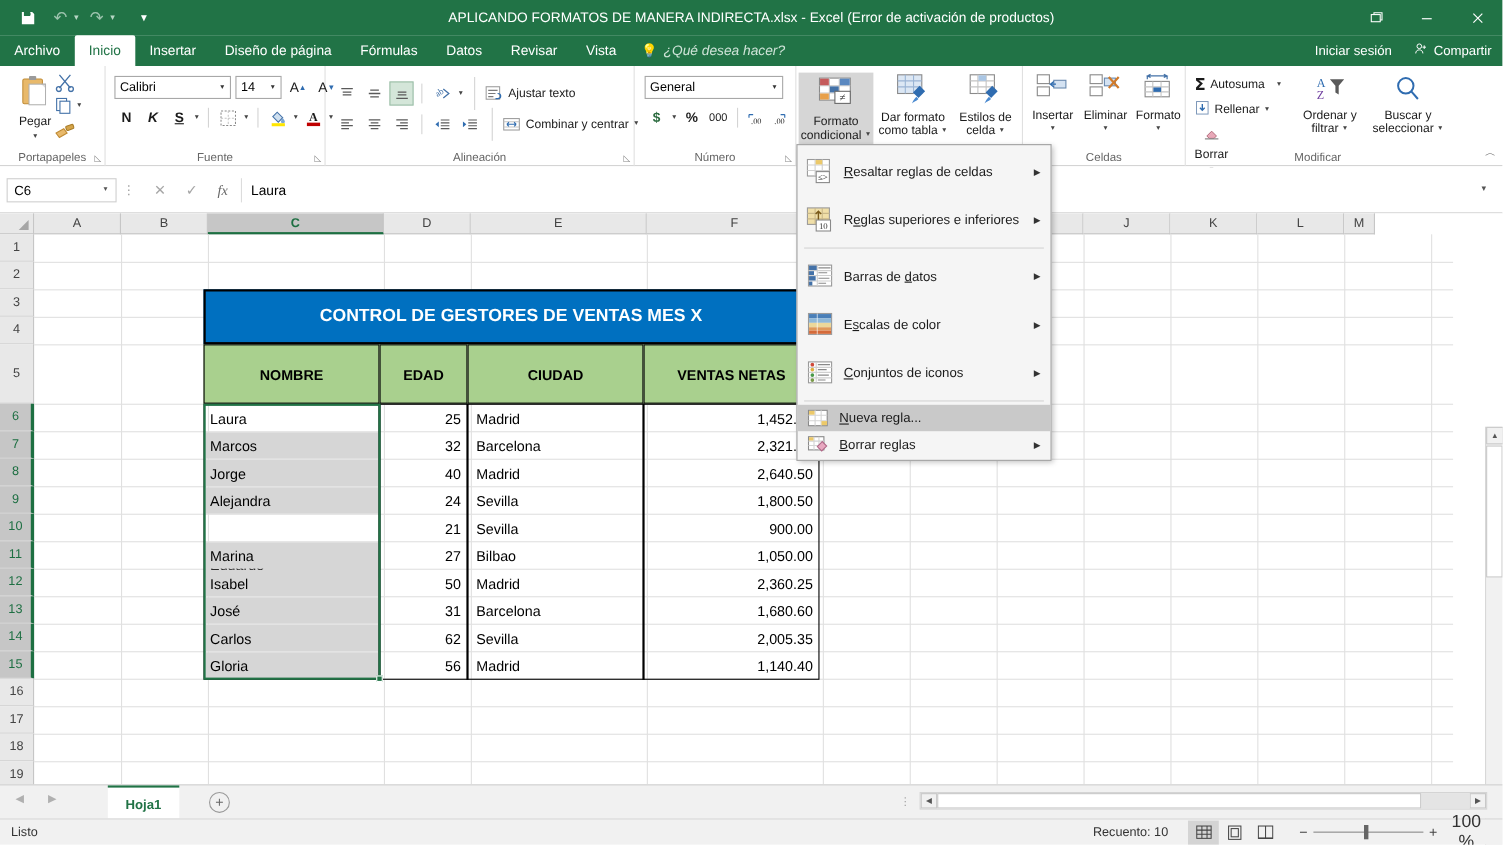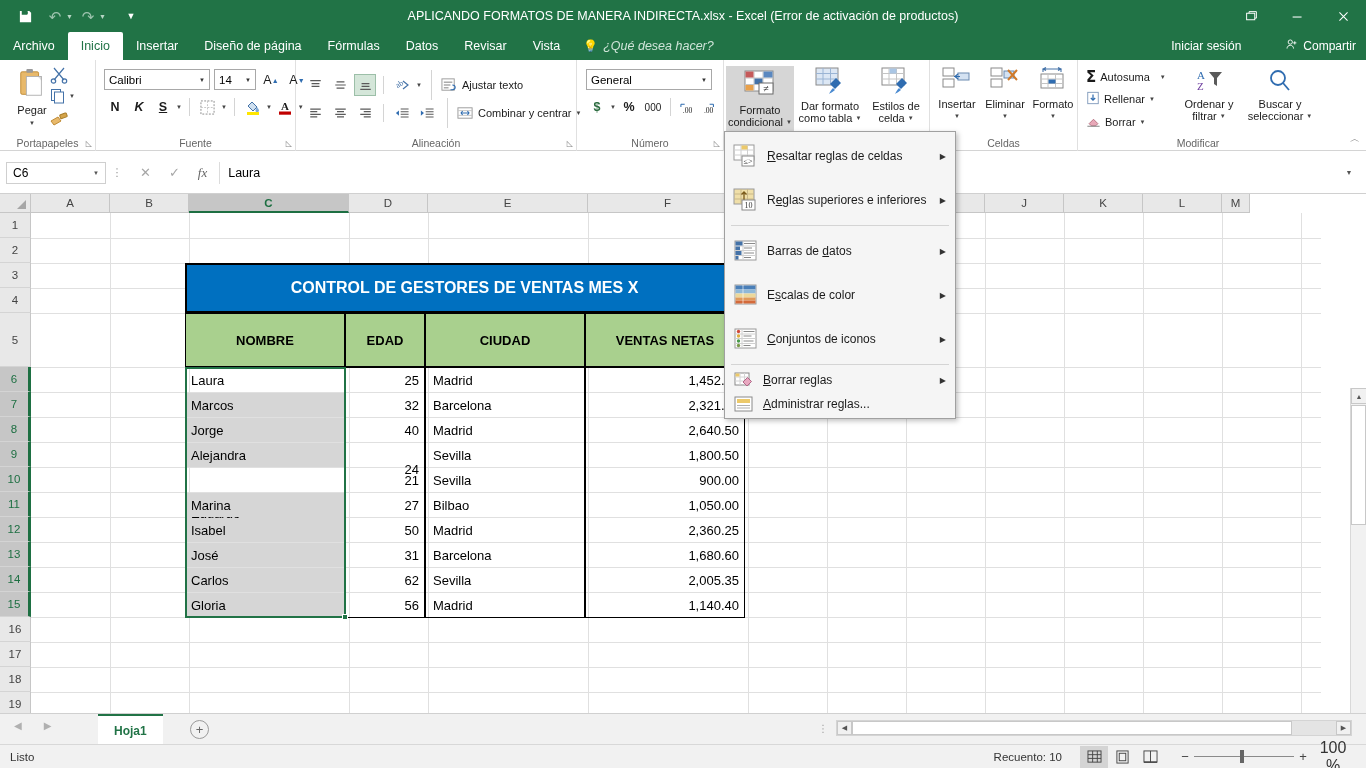--- a/index.html
+++ b/index.html
@@ -46,21 +46,21 @@
     color: #fff; white-space: nowrap;
   }
   .tab.active { background: #fff; color: #217346; border-radius: 2px 2px 0 0; }
   .tell-me {
     display: flex; align-items: center; gap: 5px; padding: 0 10px;
     height: 28px; font-size: 12.5px; color: #cfe4d8; font-style: italic;
   }
   .bulb { font-size: 12px; color: #ffd966; font-style: normal; }
   .tabright {
     position: absolute; top: 0; right: 0; height: 28px; display: flex; align-items: center;
-    font-size: 12px; color: #fff; gap: 24px;
+    font-size: 12px; color: #fff;
   }
   .tabright > div { padding: 0 10px; display: flex; align-items: center; gap: 5px; white-space: nowrap; }
 
   
   .ribbon {
     position: absolute; top: 60px; left: 0; width: 1366px; height: 91px;
     background: #fff; border-bottom: 1px solid #d4d4d4;
   }
   .rgroup {
     position: absolute; top: 0; height: 91px;
@@ -634,21 +634,21 @@
       <div class="smbtn" style="position:absolute; left:8px; top:31px;">
         <span>
           <svg width="14" height="14" viewBox="0 0 16 16">
               <rect x="2" y="1.5" width="12" height="13" fill="none" stroke="#7a95b8"></rect>
               <path d="M8 4v6M5.5 8L8 10.5 10.5 8" stroke="#2f6cb0" stroke-width="1.4" fill="none"></path>
             </svg>
         </span>
         <span>Rellenar</span>
         <span class="caret">▼</span>
       </div>
-      <div class="smbtn" style="position:absolute; left:8px; top:54px;">
+      <div class="smbtn" style="position:absolute; left:8px; top:54px;flex-direction:column;">
         <span>
           <svg width="15" height="14" viewBox="0 0 16 16">
               <path d="M3 11l5-5 5 5-2.5 2.5H5.5z" fill="#e8a8b8" stroke="#b06878"></path>
               <path d="M1 14h14" stroke="#8a8a8a" stroke-width="1.2"></path>
             </svg>
         </span>
         <span>Borrar</span>
         <span class="caret">▼</span>
       </div>
       <div class="bigbtn" style="position:absolute; left:100px; top:8px; width:62px;">
@@ -791,21 +791,21 @@
       <div class="cell" style="left:318px; top:180px; width:74px; height:24px; justify-content:flex-end; padding-right:4px;">32</div>
       <div class="cell" style="left:398px; top:180px; width:156px; height:24px; padding-left:4px;">Barcelona</div>
       <div class="cell" style="left:558px; top:180px; width:154px; height:24px; justify-content:flex-end; padding-right:4px;">2,321.10</div>
 
       <div class="cell sel-bg" style="left:156px; top:205px; width:157px; height:24px; padding-left:4px;">Jorge</div>
       <div class="cell" style="left:318px; top:205px; width:74px; height:24px; justify-content:flex-end; padding-right:4px;">40</div>
       <div class="cell" style="left:398px; top:205px; width:156px; height:24px; padding-left:4px;">Madrid</div>
       <div class="cell" style="left:558px; top:205px; width:154px; height:24px; justify-content:flex-end; padding-right:4px;">2,640.50</div>
 
       <div class="cell sel-bg" style="left:156px; top:230px; width:157px; height:24px; padding-left:4px;">Alejandra</div>
-      <div class="cell" style="left:318px; top:244px; width:74px; height:24px; justify-content:flex-end; padding-right:4px;padding-left:33px;">24</div>
+      <div class="cell" style="left:318px; top:230px; width:74px; height:24px; justify-content:flex-end; padding-right:4px;padding-left:33px;">24</div>
       <div class="cell" style="left:398px; top:230px; width:156px; height:24px; padding-left:4px;">Sevilla</div>
       <div class="cell" style="left:558px; top:230px; width:154px; height:24px; justify-content:flex-end; padding-right:4px;">1,800.50</div>
 
       <div class="cell sel-bg" style="left:156px; top:255px; width:157px; height:24px; padding-left:4px;margin-top:33px;">Eduardo</div>
       <div class="cell" style="left:318px; top:255px; width:74px; height:24px; justify-content:flex-end; padding-right:4px;">21</div>
       <div class="cell" style="left:398px; top:255px; width:156px; height:24px; padding-left:4px;">Sevilla</div>
       <div class="cell" style="left:558px; top:255px; width:154px; height:24px; justify-content:flex-end; padding-right:4px;">900.00</div>
 
       <div class="cell sel-bg" style="left:156px; top:280px; width:157px; height:24px; padding-left:4px;">Marina</div>
       <div class="cell" style="left:318px; top:280px; width:74px; height:24px; justify-content:flex-end; padding-right:4px;">27</div>
@@ -923,44 +923,45 @@
           <circle cx="5.5" cy="18.5" r="1.7" fill="#7a9a4a"></circle>
           <path d="M10.5 4.5h11M10.5 9h8M10.5 14h10M10.5 18.5h7" stroke="#8a8a8a" stroke-width="1"></path>
         </svg>
       </span>
       <span class="mi-label"><span class="u">C</span>onjuntos de iconos</span>
       <span class="mi-arrow">▶</span>
     </div>
 
     <div class="msep"></div>
 
+    <div class="mi small hl">
+      <span class="mi-icon">
+        <svg width="20" height="17" viewBox="0 0 20 17">
+          <rect x="1" y="1" width="17" height="14" fill="#fff" stroke="#8a8a8a"></rect>
+          <path d="M1 5.5h17M1 10.5h17M7 1v14M12.5 1v14" stroke="#d4d4d4"></path>
+          <rect x="1.5" y="1.5" width="5" height="3.5" fill="#ecc96a"></rect>
+          <rect x="12.8" y="10.8" width="5" height="3.7" fill="#ecc96a"></rect>
+        </svg>
+      </span>
+      <span class="mi-label"><span class="u">N</span>ueva regla...</span>
+    </div>
 
     <div class="mi small">
       <span class="mi-icon">
         <svg width="20" height="17" viewBox="0 0 20 17">
           <rect x="1" y="1" width="14" height="12" fill="#fff" stroke="#8a8a8a"></rect>
           <path d="M1 5h14M1 9h14M6 1v12M10.5 1v12" stroke="#d4d4d4"></path>
           <rect x="1.5" y="1.5" width="4" height="3" fill="#ecc96a"></rect>
           <path d="M9 10l4.5-4.5 4 4-4.5 4.5z" fill="#e8a8c0" stroke="#b06888"></path>
         </svg>
       </span>
       <span class="mi-label"><span class="u">B</span>orrar reglas</span>
       <span class="mi-arrow">▶</span>
     </div>
 
-    <div class="mi small">
-      <span class="mi-icon">
-        <svg width="20" height="17" viewBox="0 0 20 17">
-          <rect x="1" y="1" width="17" height="14" fill="#fff" stroke="#8a8a8a"></rect>
-          <rect x="3" y="3" width="13" height="4" fill="#ecc96a"></rect>
-          <path d="M3 9.5h13M3 12h13" stroke="#b0b0b0"></path>
-        </svg>
-      </span>
-      <span class="mi-label"><span class="u">A</span>dministrar reglas...</span>
-    </div>
   </div>
 
   <div class="sheetbar">
     <div class="navarrows">
       <span class="navarrow">◀</span>
       <span class="navarrow">▶</span>
     </div>
     <div class="sheettab">Hoja1</div>
     <div class="addsheet">
       <span>+</span>

